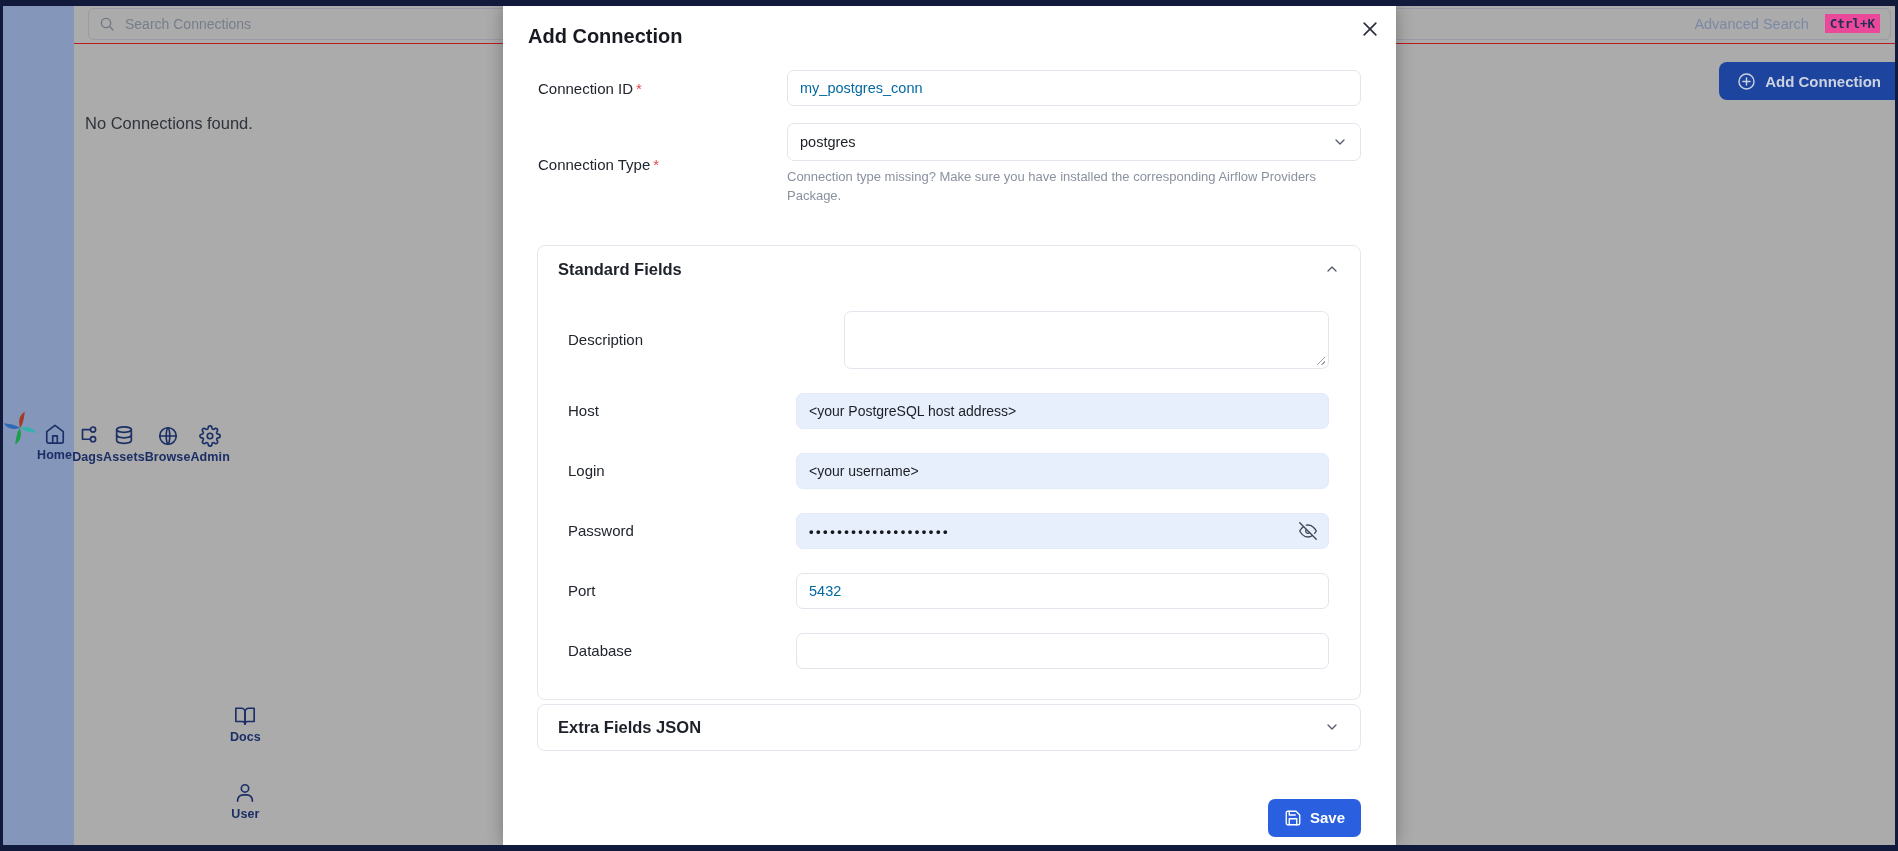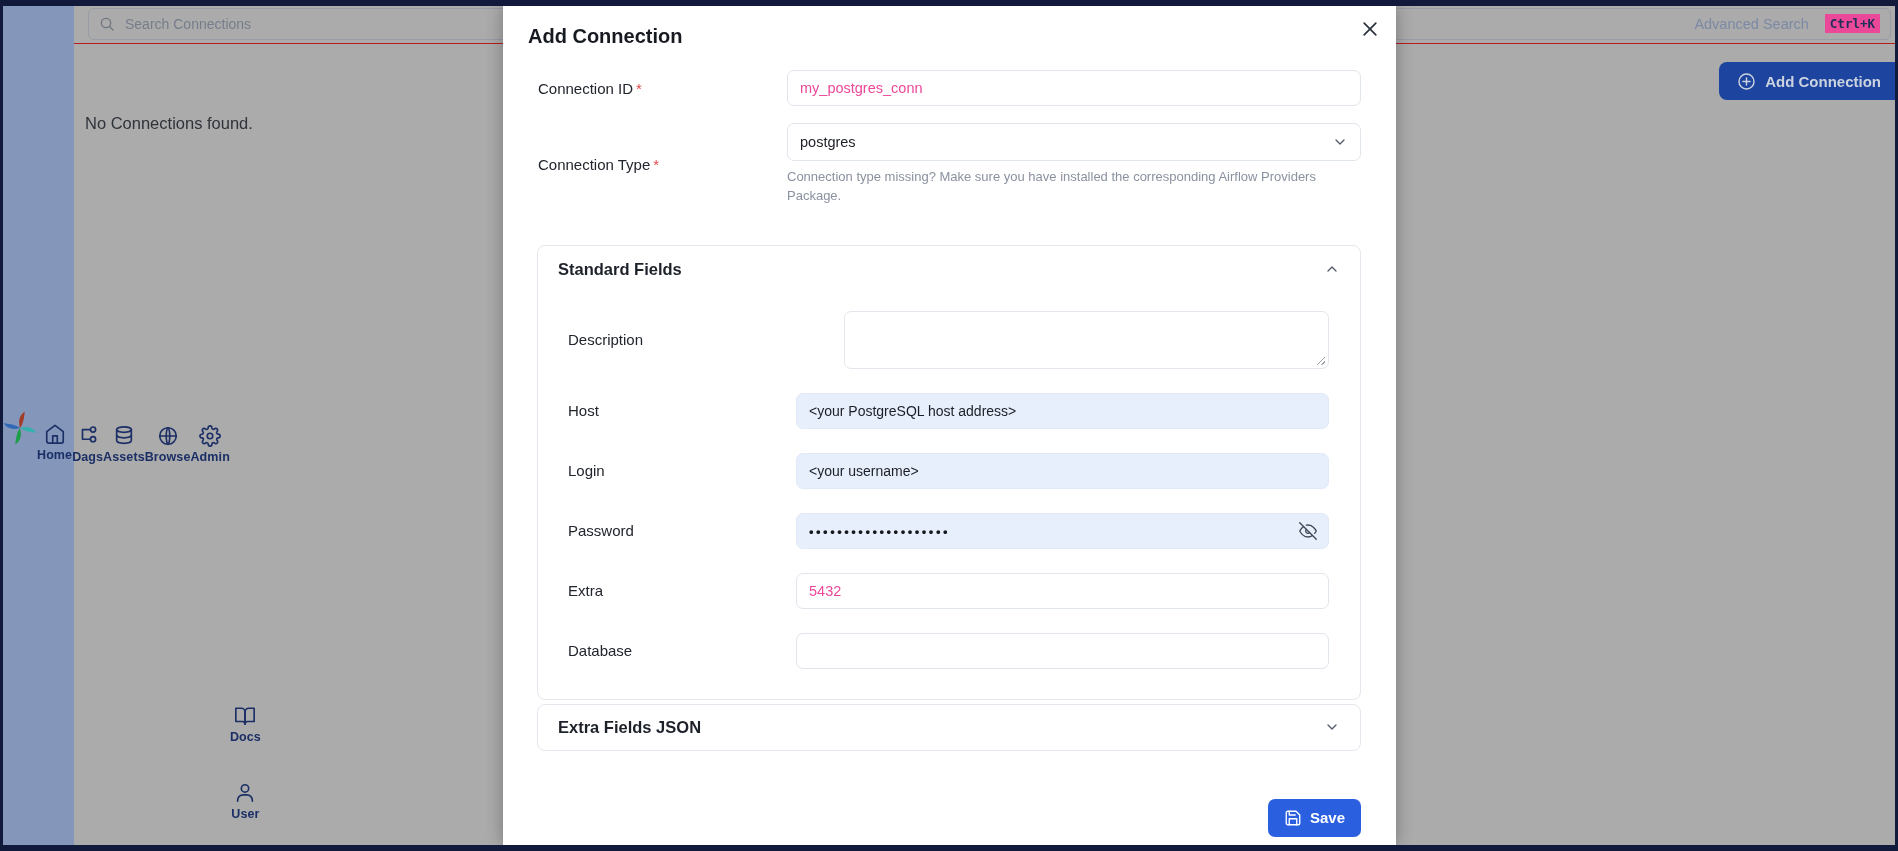--- a/index.html
+++ b/index.html
@@ -51,21 +51,21 @@
   .close-btn svg{width:100%;height:100%;display:block;}
   .modal-title{margin:16px 0 0 3px;font-size:20px;font-weight:700;color:#171a20;line-height:28px;}
 
   .form-row{display:flex;align-items:center;}
   .row-id{margin-top:20px;}
   .row-type{margin-top:17px;}
   .flabel{width:262px;flex:none;padding-left:13px;font-size:15px;color:#21252d;box-sizing:border-box;}
   .req{color:#e5484d;margin-left:3px;}
   .fcol{flex:1;min-width:0;}
   .tinput{width:100%;height:36px;border:1px solid #e1e5ec;border-radius:7px;padding:0 12px;font-size:14.5px;
-          color:#ec4899;box-sizing:border-box;background:#fff;outline:none;font-family:inherit;}
+          color:#0369a1;box-sizing:border-box;background:#fff;outline:none;font-family:inherit;}
   .select{height:36px;border:1px solid #e1e5ec;border-radius:7px;display:flex;align-items:center;
           justify-content:space-between;padding:0 12px;font-size:14.5px;color:#1c1f26;cursor:pointer;}
   .chev{width:16px;height:16px;color:#555c6b;flex:none;}
   .chev svg{width:100%;height:100%;display:block;}
   .helper{margin-top:7px;font-size:13px;color:#8a919f;line-height:1.45;}
 
   .card{border:1px solid #e4e7ed;border-radius:8px;margin-left:12px;margin-top:39px;background:#fff;}
   .card-header{display:flex;align-items:center;justify-content:space-between;padding:14px 20px 10px 20px;cursor:pointer;}
   .card-title{font-size:16.5px;font-weight:600;color:#1d2129;}
   .card-body{padding:0 31px 30px 30px;}
@@ -303,21 +303,21 @@
                       <path d="M17.94 17.94A10.07 10.07 0 0 1 12 20c-7 0-11-8-11-8a18.45 18.45 0 0 1 5.06-5.94M9.9 4.24A9.12 9.12 0 0 1 12 4c7 0 11 8 11 8a18.5 18.5 0 0 1-2.16 3.19m-6.72-1.07a3 3 0 1 1-4.24-4.24"></path>
                       <line x1="1" y1="1" x2="23" y2="23"></line>
                     </svg>
                 </span>
               </button>
             </div>
           </div>
         </div>
 
         <div class="card-row">
-          <div class="flabel2">Extra</div>
+          <div class="flabel2">Port</div>
           <div class="fcol">
             <input class="tinput" type="text" value="5432" style="">
           </div>
         </div>
 
         <div class="card-row">
           <div class="flabel2">Database</div>
           <div class="fcol">
             <input class="tinput" type="text" value="" style="">
           </div>

